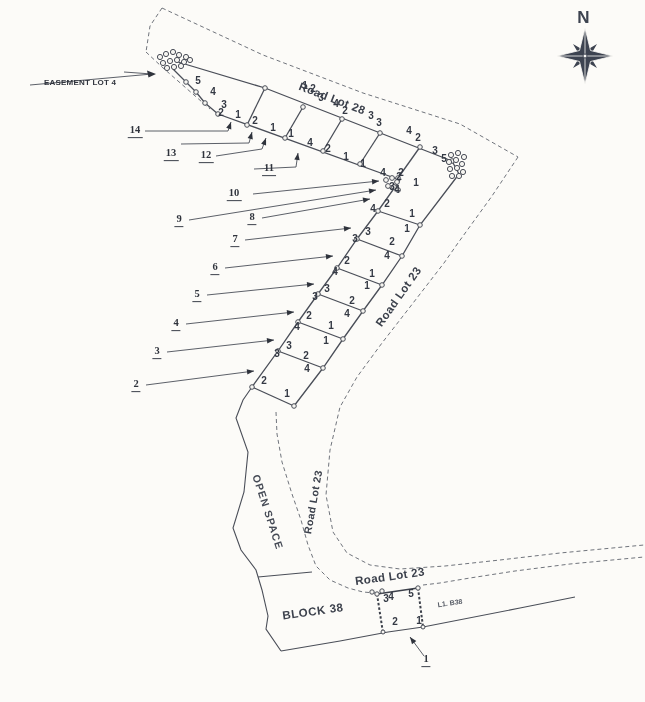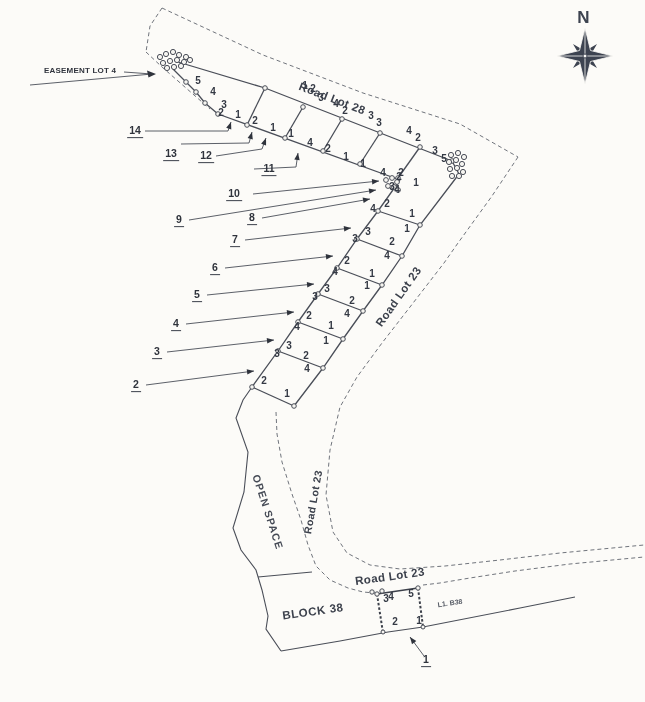--- a/index.html
+++ b/index.html
@@ -9,24 +9,24 @@
   .lbl{position:absolute;transform:translate(-50%,-50%);white-space:nowrap;color:#3b3f49;
        font-weight:bold;line-height:1;}
   .road{font-size:11.5px;letter-spacing:.4px;color:#3c414c;}
   #road28-label{left:332px;top:99px;transform:translate(-50%,-50%) rotate(21deg);}
   #road23-upper-label{left:399px;top:297px;transform:translate(-50%,-50%) rotate(-55deg);}
   #road23-mid-label{left:313px;top:502px;transform:translate(-50%,-50%) rotate(-80deg);font-size:10.5px;}
   #open-space-label{left:268px;top:512px;transform:translate(-50%,-50%) rotate(72deg);font-size:10.5px;letter-spacing:1px;color:#454a55;}
   #road23-lower-label{left:390px;top:577px;transform:translate(-50%,-50%) rotate(-8deg);}
   #block38-label{left:313px;top:612px;transform:translate(-50%,-50%) rotate(-8deg);font-size:11.5px;letter-spacing:.6px;}
   #lotref-label{left:450px;top:603px;transform:translate(-50%,-50%) rotate(-8deg);font-size:7px;font-weight:bold;color:#555a64;}
-  #easement-label{left:44px;top:67px;transform:none;font-size:8px;letter-spacing:.2px;color:#30343d;}
+  #easement-label{left:44px;top:79px;transform:none;font-size:8px;letter-spacing:.2px;color:#30343d;}
   #compass-n{left:584px;top:17px;font-size:17px;color:#3d4350;letter-spacing:1px;}
   .leader-num{position:absolute;transform:translate(-50%,-55%);font-size:10.5px;font-weight:bold;
-       color:#2f333c;border-bottom:1.6px solid #3b3f49;padding:0 2px 1px 2px;line-height:1;}
+       color:#2f333c;border-bottom:1.6px solid #3b3f49;padding:0 2px 1px 2px;line-height:1;font-family:Liberation Serif, serif;}
   .digit{font:bold 10px "Liberation Sans",sans-serif;fill:#343944;text-anchor:middle;}
 </style>
 </head>
 <body>
 
 <div id="canvas">
 
   <svg id="plat-svg" width="645" height="702" viewBox="0 0 645 702">
 
     <g stroke="#70747c" stroke-width="1" fill="none" stroke-dasharray="4 3">

